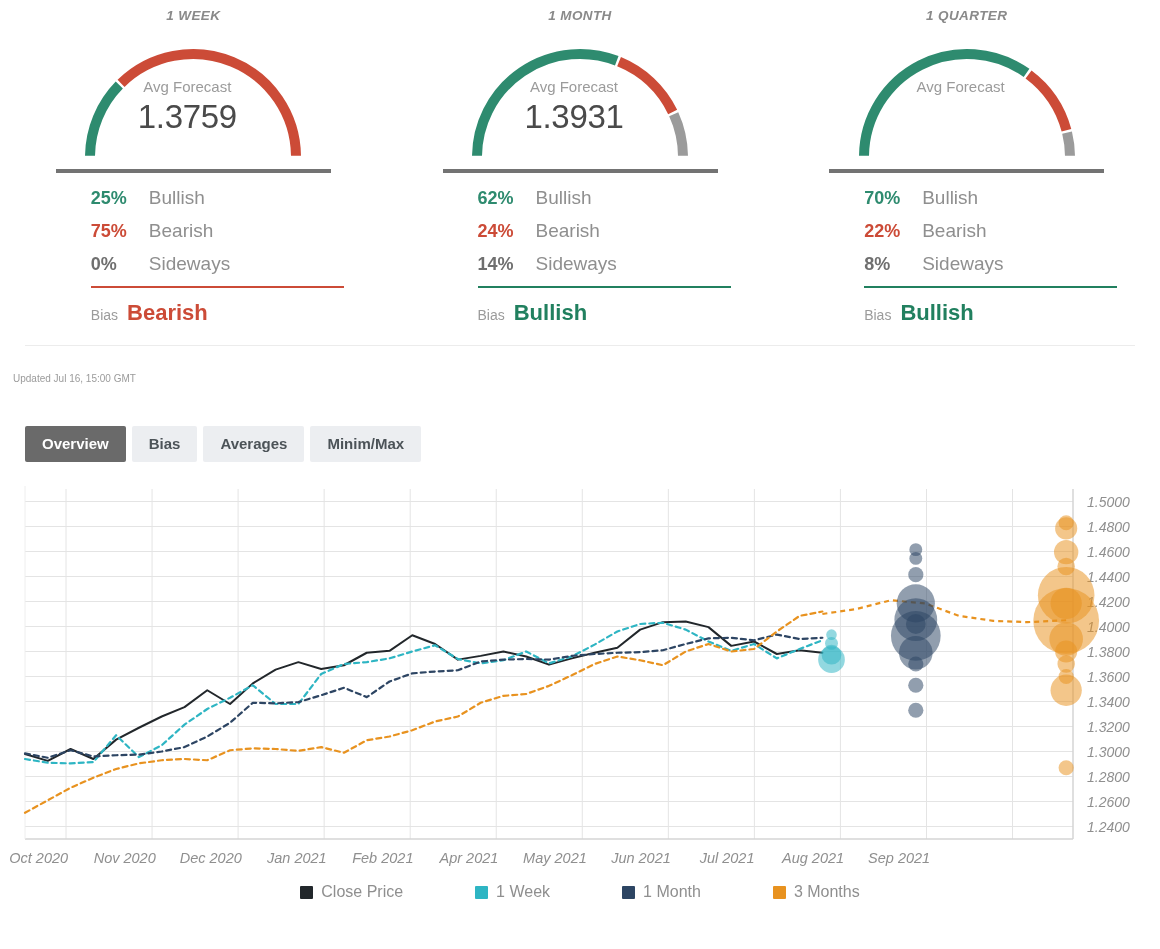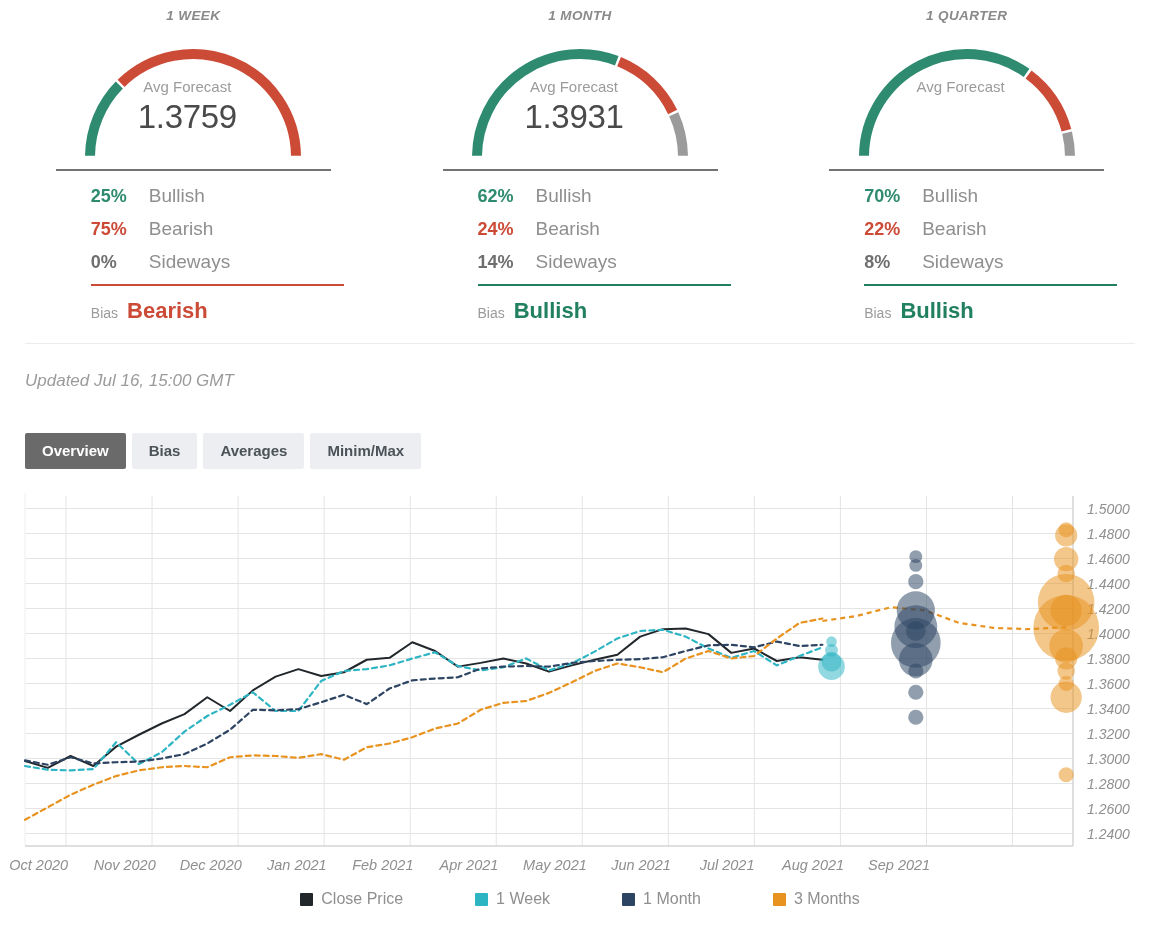--- a/index.html
+++ b/index.html
@@ -58,21 +58,21 @@
   }
   .gauge-value {
     font-size: 33px;
     color: #4a4a4a;
     line-height: 1.25;
     letter-spacing: -0.3px;
   }
 
   .stats-block {
     width: 275px;
-    border-top: 2px solid #737373;
+    border-top: 4px solid #737373;
     padding-top: 14px;
     margin-top: 2px;
     box-sizing: border-box;
   }
   .stat-row {
     display: flex;
     align-items: baseline;
     margin: 0 0 11px 35px;
   }
   .stat-pct {
@@ -108,24 +108,23 @@
     font-weight: bold;
   }
 
   
   .divider {
     height: 1px;
     background: #ececec;
     margin: 19px 25px 0 25px;
   }
   .updated {
-    margin: 27px 0 0 25px;
-    font-size: 17px;
+    margin: 27px 0 0 13px;
+    font-size: 10px;
     color: #9b9b9b;
-    font-style: italic;
   }
 
   
   .tabs {
     display: flex;
     margin: 42px 0 0 25px;
     align-items: flex-end;
   }
   .tab {
     background: #eceef1;

